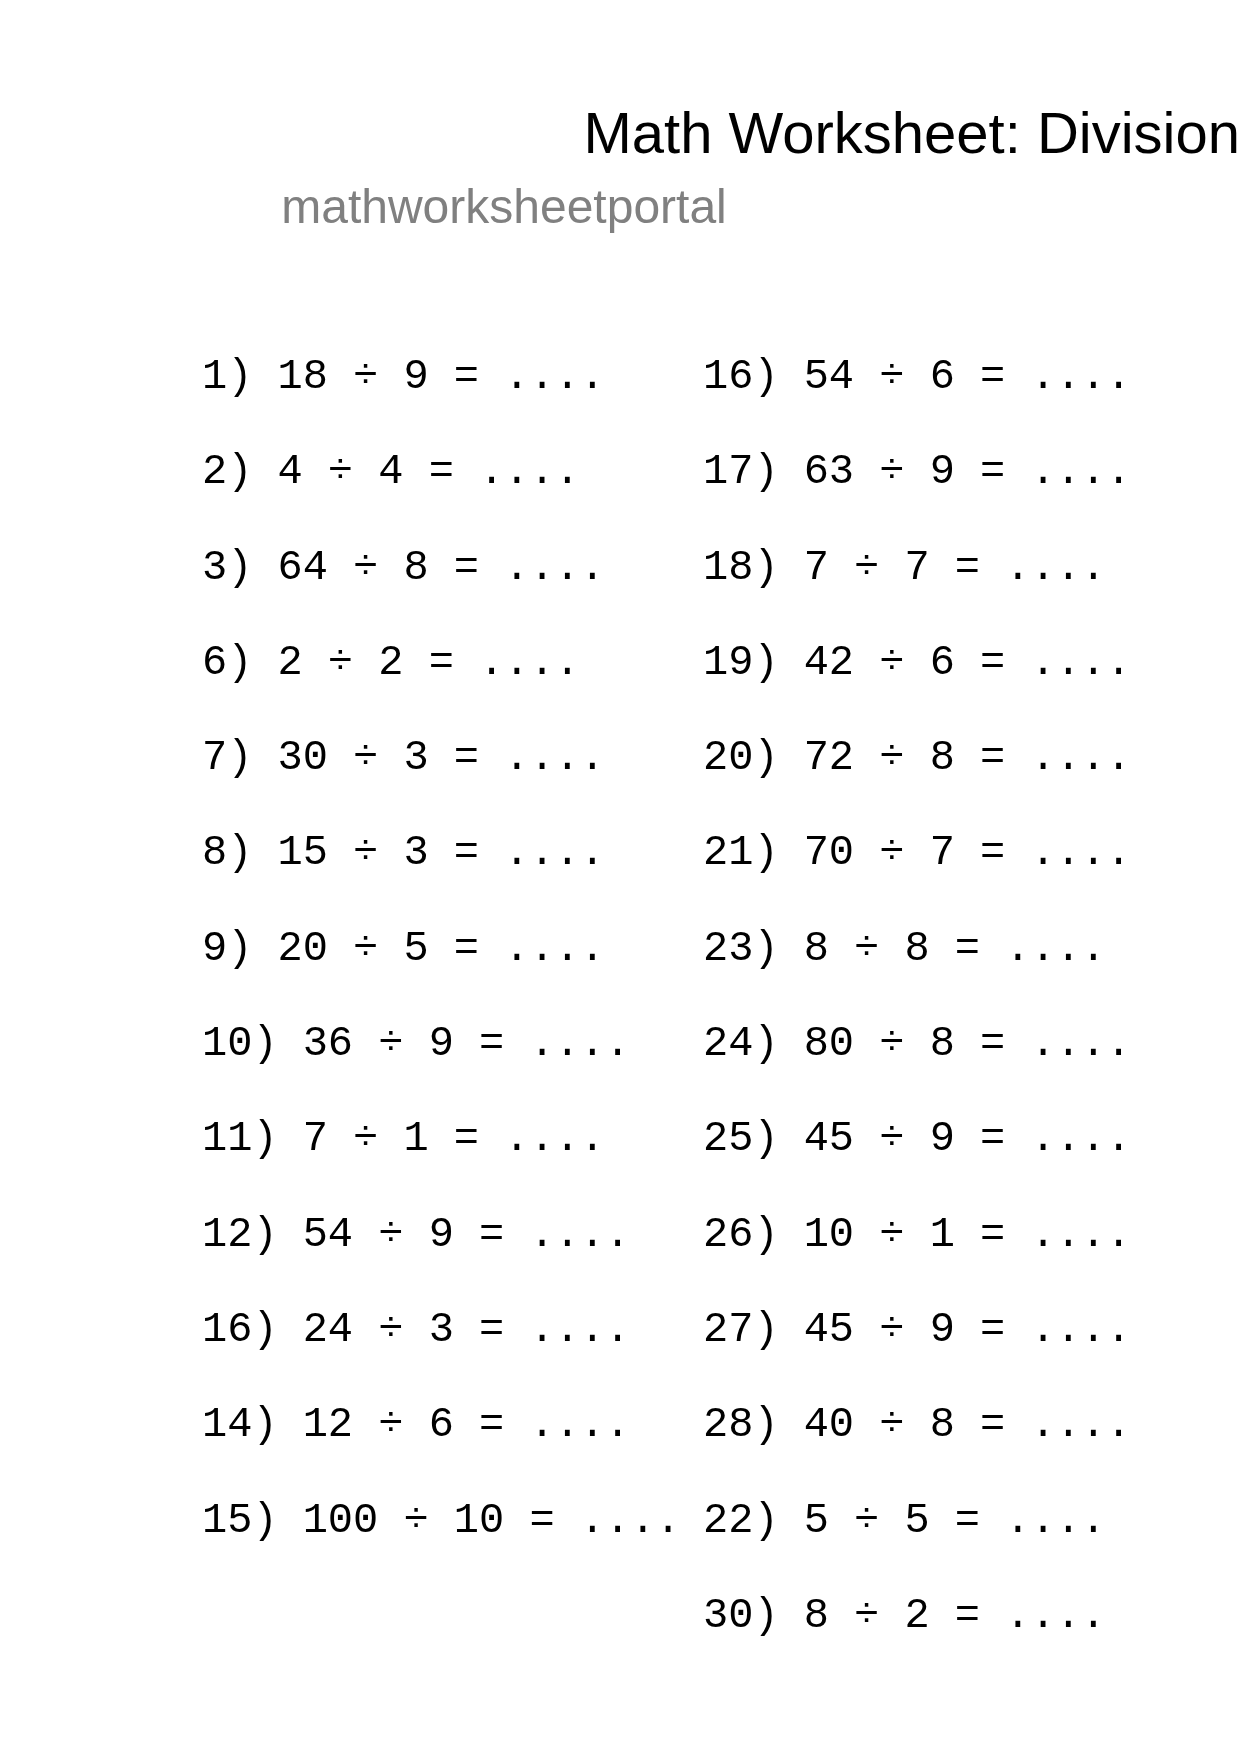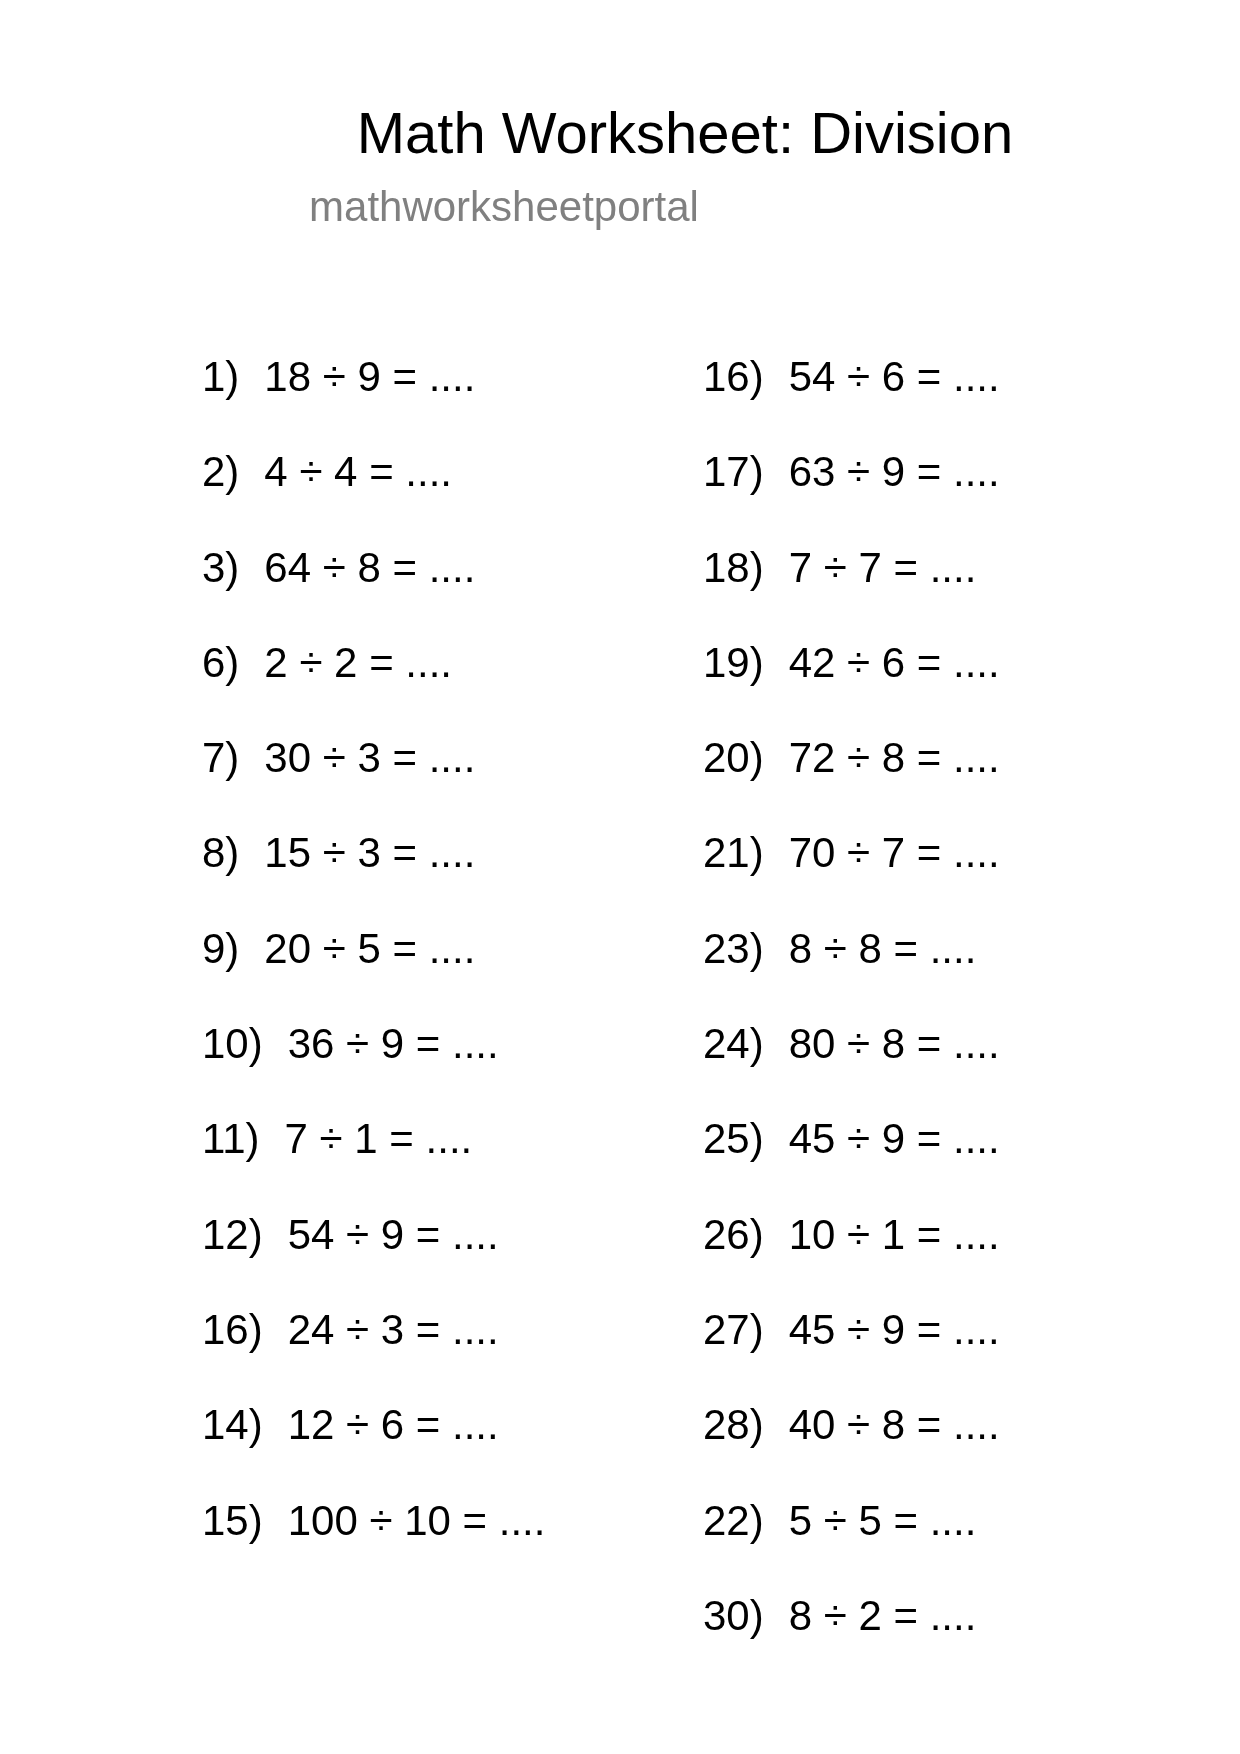--- a/index.html
+++ b/index.html
@@ -1,25 +1,25 @@
 <!DOCTYPE html>
 <html><head>
   <meta charset="utf-8">
   <style>
     html, body { margin: 0; padding: 0; background: #ffffff; }
     body { width: 1240px; height: 1754px; position: relative; overflow: hidden;
            font-family: "Liberation Sans", sans-serif; color: #000; }
     .title { position: absolute; top: 98px; left: 0; width: 1240px; padding-left: 130px; box-sizing: border-box;
-             text-align: center; font-size: 58px; line-height: 70px; white-space: nowrap; }
+             text-align: right; font-size: 58px; line-height: 70px; white-space: nowrap; }
     .subtitle { position: absolute; top: 182px; left: 0; width: 1008px; text-align: center;
-                font-size: 42px; line-height: 50px; color: #808080; white-space: nowrap; }
+                font-size: 48px; line-height: 50px; color: #808080; white-space: nowrap; }
     .col { position: absolute; top: 352px; }
     .col.left { left: 202px; }
     .col.right { left: 703px; }
-    .item { height: 95.3px; font-size: 42px; line-height: 50px; white-space: nowrap; }
+    .item { height: 95.3px; font-size: 42px; line-height: 50px; white-space: nowrap; font-family: Liberation Mono, monospace; }
     .num { display: inline-block; margin-right: 25px; }
   </style>
 </head>
 <body>
 
 <div class="title">Math Worksheet: Division</div>
 <div class="subtitle">mathworksheetportal</div>
 
 <div class="col left">
   <div class="item"><span class="num">1)</span><span>18 ÷ 9 = ....</span></div>

